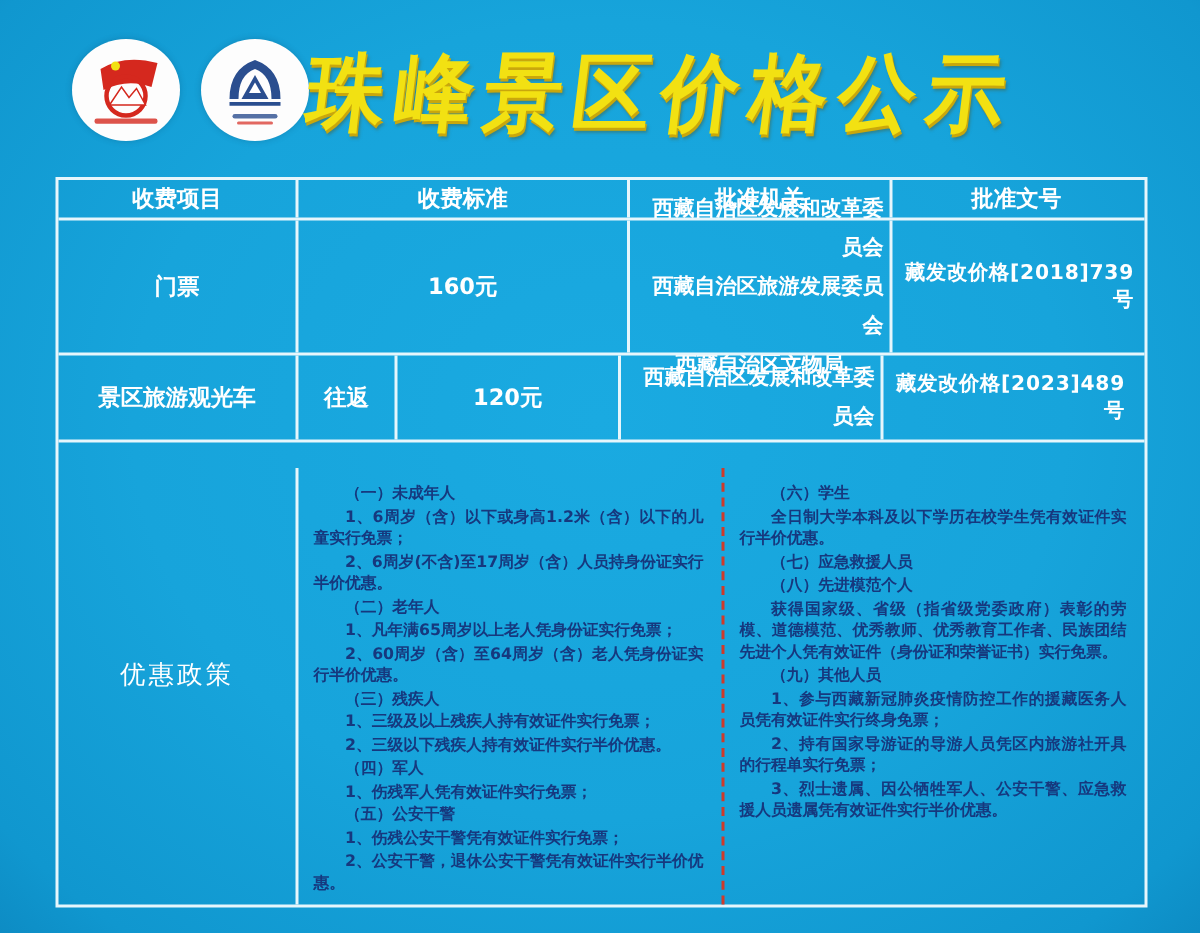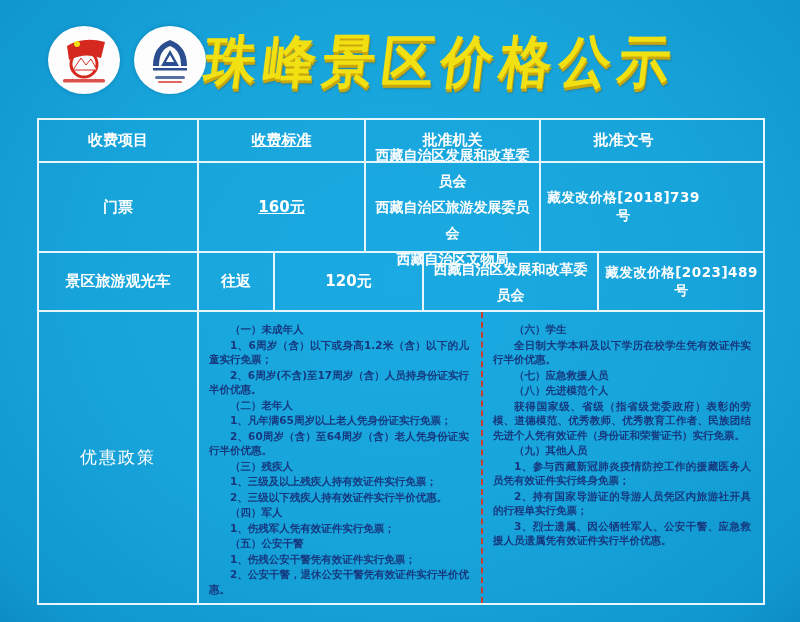--- a/index.html
+++ b/index.html
@@ -38,46 +38,47 @@
   .price-table {
     position: absolute; left: 37px; top: 118px; width: 728px; height: 487px;
     border: 2px solid #e6f6fc;
     display: flex; flex-direction: column;
     color: #ffffff;
   }
   .trow { display: flex; width: 100%; }
   .trow + .trow { border-top: 2px solid #e6f6fc; }
   .tcell {
     display: flex; align-items: center; justify-content: center;
-    text-align: center; font-weight: bold;
+    text-align: right; font-weight: bold;
     padding: 2px 4px;
   }
   .tcell + .tcell { border-left: 2px solid #e6f6fc; }
   .c1 { width: 158px; flex: none; }
-  .c2 { width: 167px; flex: none; text-decoration: underline; }
+  .c2 { width: 221px; flex: none; }
   .c3 { width: 175px; flex: none; }
   .c4 { width: 167px; flex: none; }
-  .c2a { width: 76px; flex: none; }
+  .c2a { width: 66px; flex: none; }
   .c2b { width: 149px; flex: none; }
   .head-row { height: 44px; font-size: 15px; }
   .row1 { height: 90px; font-size: 15px; }
   .row2 { height: 63px; font-size: 15px; }
   .authority { flex-direction: column; justify-content: center; font-size: 14px; line-height: 26px; }
   .doc-no { font-size: 13.5px; letter-spacing: 0.5px; }
 
   
   .policy-row { flex: 1; display: flex; }
   .policy-label {
     width: 158px; flex: none;
     display: flex; align-items: center; justify-content: center;
     color: #fff; font-size: 17px; font-weight: normal; letter-spacing: 2px;
   }
   .policy-body {
     flex: 1; border-left: 2px solid #e6f6fc;
     display: flex;
+    margin-top: 17px;
   }
   .policy-col {
     width: 50%;
     padding: 10px 12px 6px 10px;
     color: #16387e;
     font-size: 10.5px; font-weight: bold;
     line-height: 14.5px;
     text-align: justify;
   }
   .policy-col p { text-indent: 2em; margin-bottom: 1px; }

